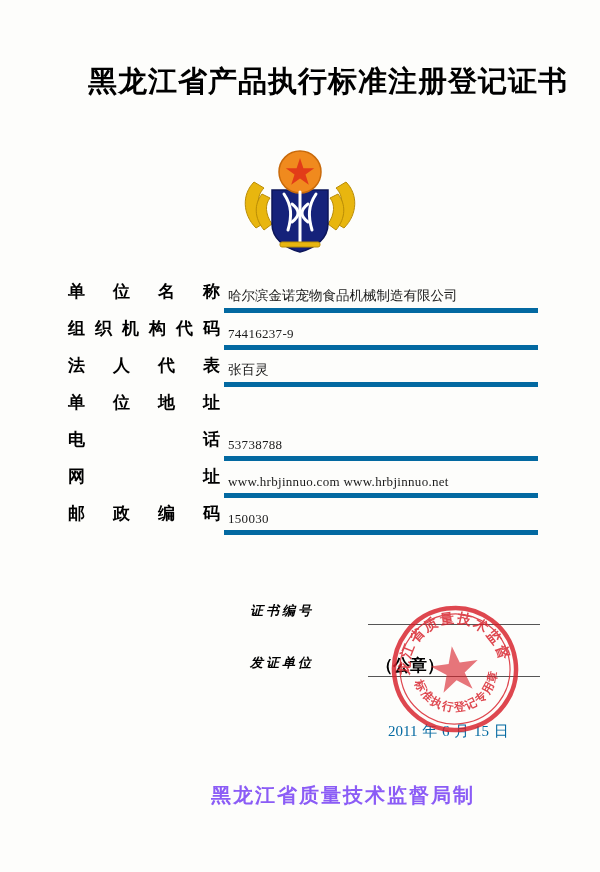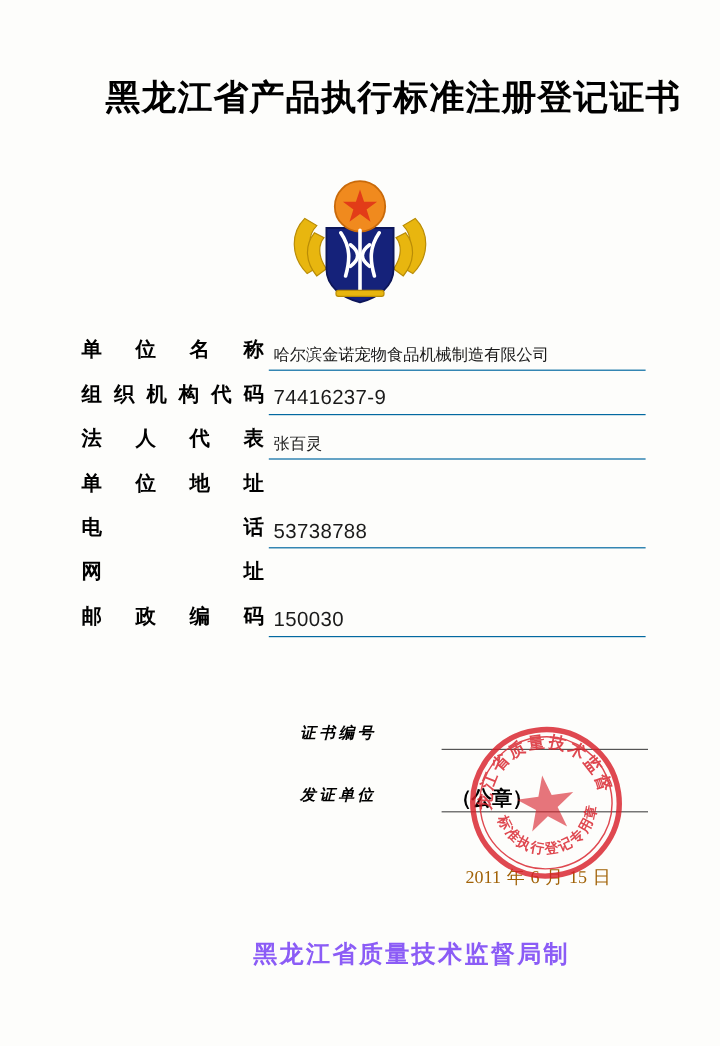--- a/index.html
+++ b/index.html
@@ -70,34 +70,34 @@
     display: flex;
     justify-content: space-between;
   }
   .row .label.spread span { display: inline-block; }
   .row .value-wrap {
     position: absolute;
     left: 156px;
     right: 0;
     top: 0;
     height: 30px;
-    border-bottom: 1px solid #0369a1;
+    border-bottom: 5px solid #0369a1;
   }
   .row .value {
     position: absolute;
     left: 4px;
     bottom: 3px;
     font-family: "DejaVu Sans", "Liberation Sans", sans-serif;
     font-size: 13.5px;
     color: #1a1a1a;
     white-space: nowrap;
   }
   .row .value.latin {
-    font-family: Liberation Sans, sans-serif;
-    font-size: 17px;
+    font-family: Liberation Serif, serif;
+    font-size: 13px;
     letter-spacing: 0.3px;
   }
 
   
   .lower {
     position: absolute;
     top: 598px;
     left: 250px;
     width: 290px;
   }
@@ -135,21 +135,21 @@
   }
 
   
   .dateline {
     position: absolute;
     top: 722px;
     left: 388px;
     width: 170px;
     font-family: "DejaVu Sans", "Liberation Sans", sans-serif;
     font-size: 15px;
-    color: #a16207;
+    color: #0369a1;
     white-space: nowrap;
   }
   .dateline .num { font-family: "Liberation Serif", serif; font-size: 15px; }
 
   
   .seal {
     position: absolute;
     top: 602px;
     left: 388px;
     width: 134px;
@@ -262,20 +262,23 @@
       </div>
       <div class="value-wrap">
         <div class="value latin">53738788</div>
       </div>
     </div>
 
     <div class="row">
       <div class="label spread">
         <span>网</span>
         <span>址</span>
+      </div>
+      <div class="value-wrap">
+        <div class="value latin">www.hrbjinnuo.com   www.hrbjinnuo.net</div>
       </div>
     </div>
 
     <div class="row">
       <div class="label spread">
         <span>邮</span>
         <span>政</span>
         <span>编</span>
         <span>码</span>
       </div>

